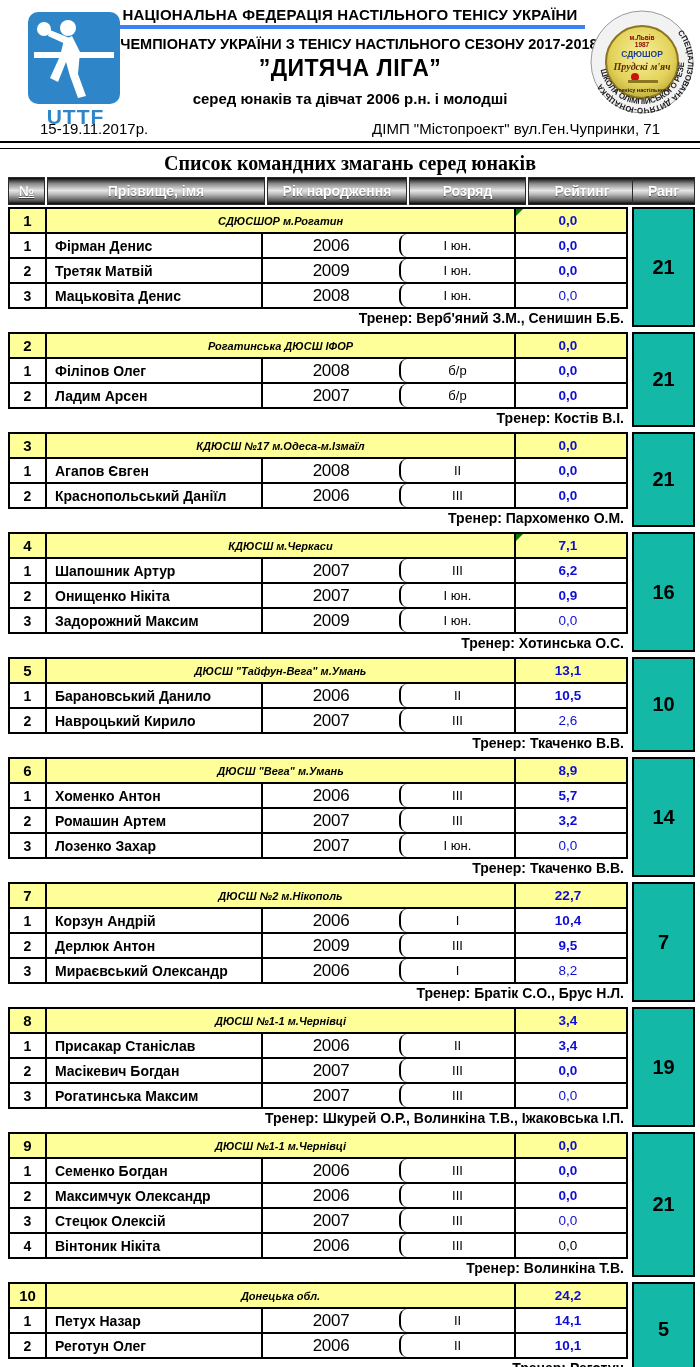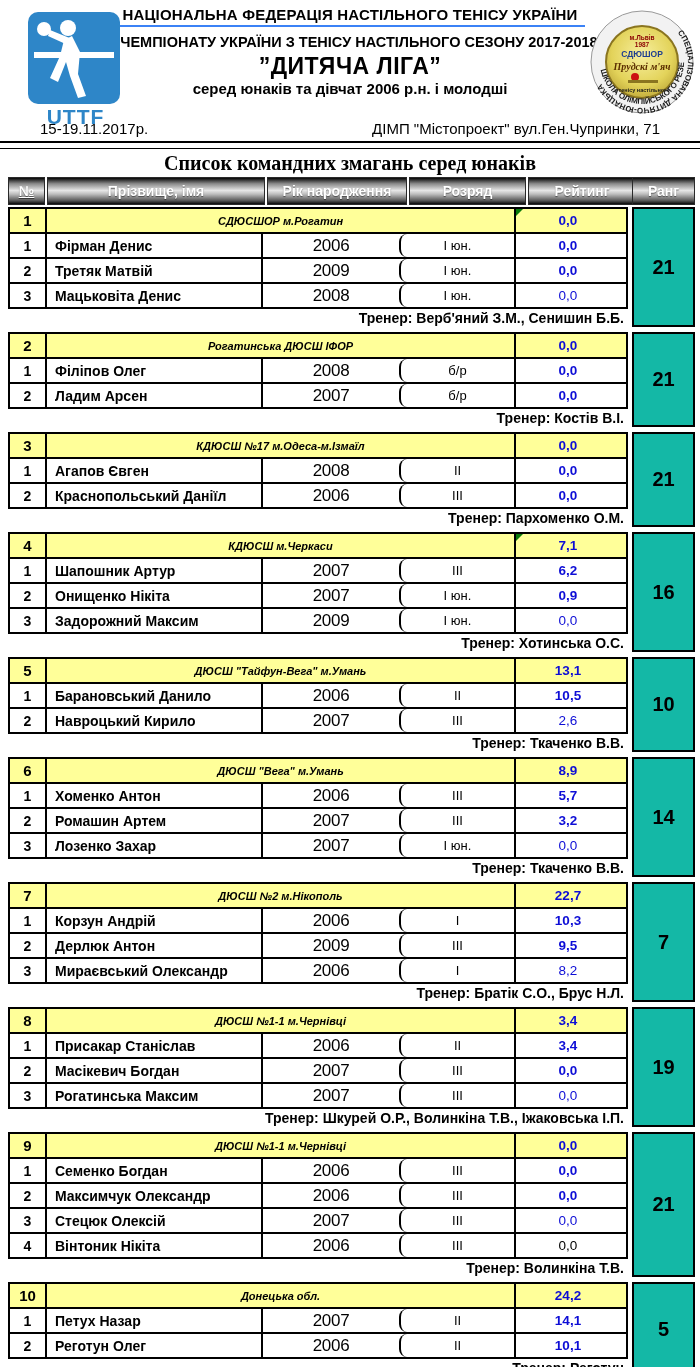--- a/index.html
+++ b/index.html
@@ -2,24 +2,24 @@
 <html><head>
 <meta charset="utf-8">
 <style>
   html,body{margin:0;padding:0;background:#fff;}
   .page{width:700px;height:1367px;background:#fff;position:relative;
         font-family:"Liberation Sans",sans-serif;color:#000;overflow:hidden;}
 
   
   .hdr{position:relative;height:116px;padding-top:4px;}
   .fed{ text-align:center;font-weight:bold;font-size:15px;letter-spacing:.2px;
-        width:470px;margin:2px auto 0;border-bottom:2px solid #3b82f6;padding-bottom:2px;}
+        width:470px;margin:2px auto 0;border-bottom:4px solid #3b82f6;padding-bottom:2px;}
   .tour{text-align:center;font-weight:bold;font-size:14.5px;margin-top:7px;}
   .league{text-align:center;font-weight:bold;font-size:23px;margin-top:3px;letter-spacing:.5px;}
-  .subt{text-align:center;font-weight:bold;font-size:15px;margin-top:0;}
+  .subt{text-align:center;font-weight:bold;font-size:15px;margin-top:8px;}
 
   .uttf{position:absolute;left:28px;top:12px;width:95px;text-align:center;}
   .uttf-box{width:92px;height:92px;background:#2e86c8;border-radius:10px;position:relative;}
   .uttf-label{color:#2e86c8;font-weight:bold;font-size:21px;letter-spacing:1px;margin-top:1px;
               font-family:"Liberation Sans",sans-serif;}
 
   .medal{position:absolute;right:6px;top:10px;width:104px;height:104px;}
 
   .daterow{display:flex;justify-content:space-between;align-items:flex-end;
            padding:0 40px 2px 40px;font-size:15px;}
@@ -356,21 +356,21 @@
           <div class="cell">
 
             <span class="rb">22,7</span>
           </div>
         </div>
       <div class="trow">
                 <div class="pnum cell">1</div>
                 <div class="pname cell l">Корзун Андрій</div>
                 <div class="pyear cell">2006</div>
                 <div class="pgrade cell">І</div>
-                <div class="rb cell">10,3</div>
+                <div class="rb cell">10,4</div>
               </div>
               <div class="trow">
                 <div class="pnum cell">2</div>
                 <div class="pname cell l">Дерлюк Антон</div>
                 <div class="pyear cell">2009</div>
                 <div class="pgrade cell">ІІІ</div>
                 <div class="rb cell">9,5</div>
               </div>
               <div class="trow">
                 <div class="pnum cell">3</div>

